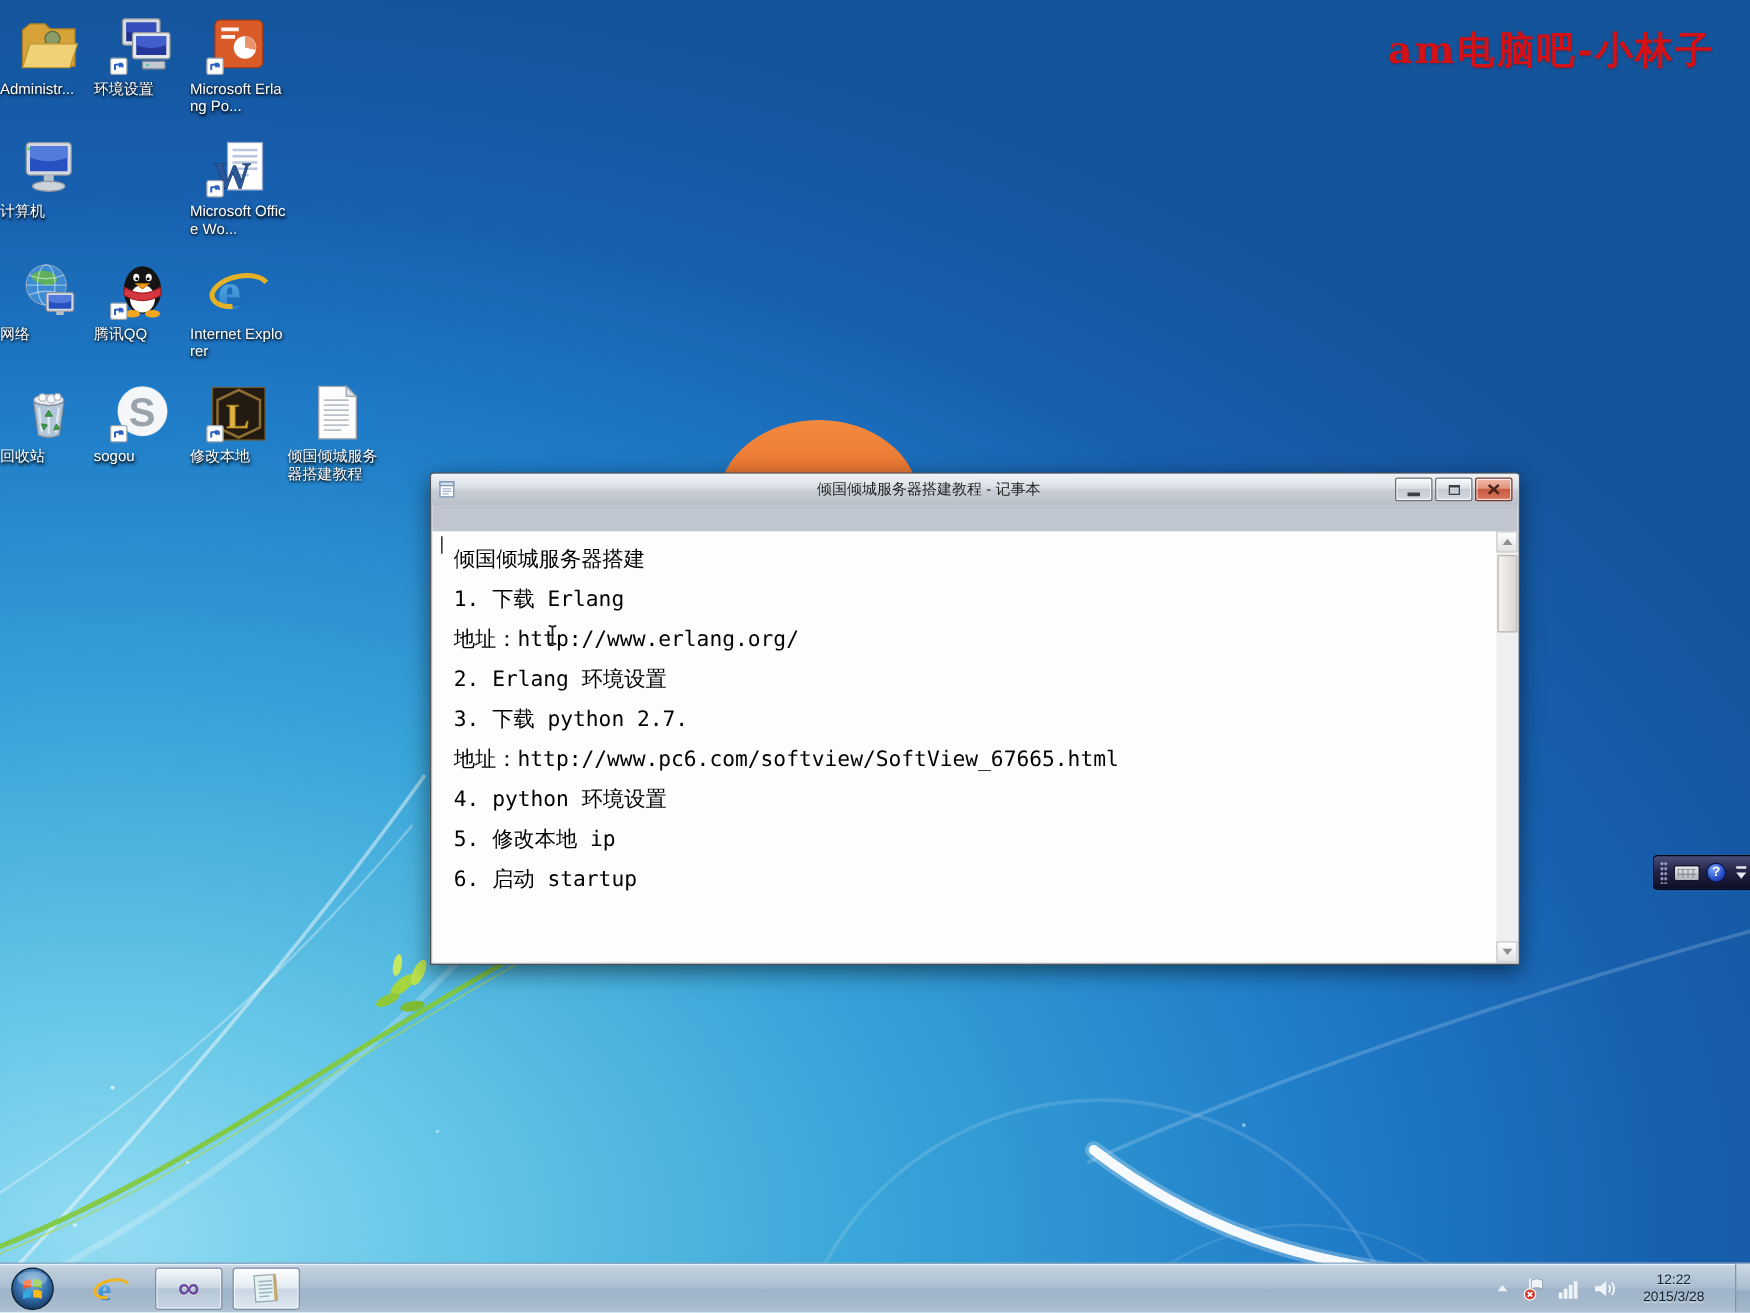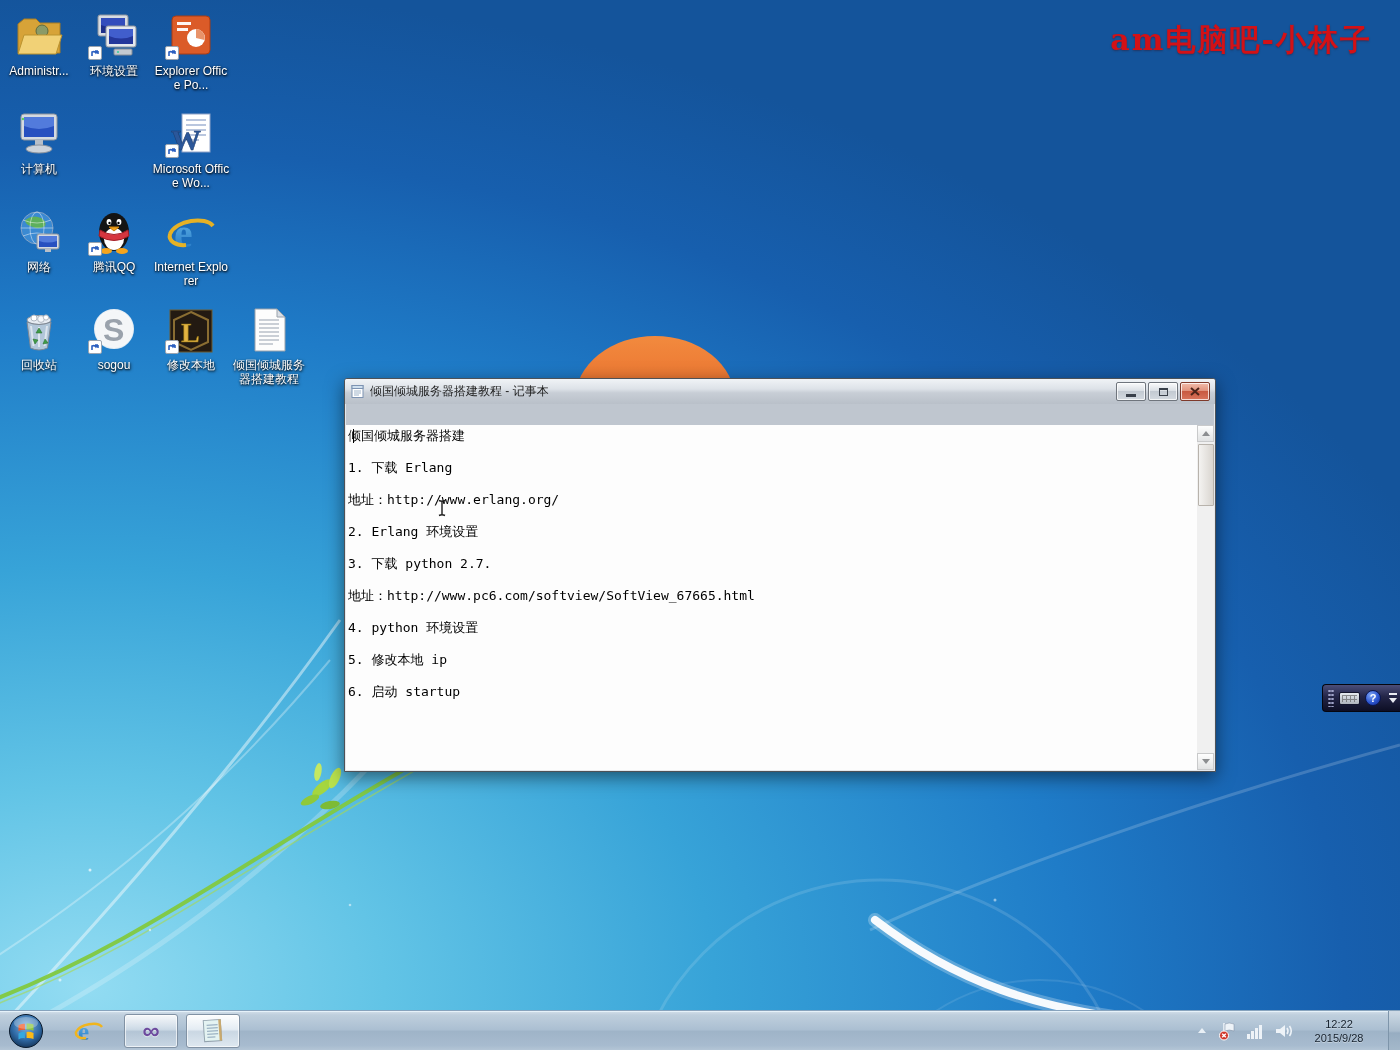--- a/index.html
+++ b/index.html
@@ -11,51 +11,51 @@
       radial-gradient(1500px 1000px at 6% 94%, #93dcf2 0%, #62c4e6 20%, #37a3d8 42%, #1f7cc8 66%, #175fae 84%, #14549b 100%);
     text-decoration: underline;
   }
   .wallpaper-art { position:absolute; inset:0; }
 
   
   .watermark { position:absolute; top:20px; right:28px; font-family:"DejaVu Serif", serif;
     font-size:30px; font-weight:bold; color:#d31116; letter-spacing:2px; text-shadow:0 1px 2px rgba(60,0,0,.35); }
 
   
-  .dicon { position:absolute; width:78px; text-align:center; cursor:default; }
+  .dicon { position:absolute; width:78px; text-align:left; cursor:default; }
   .ig { height:52px; display:flex; align-items:flex-end; justify-content:center; position:relative; }
   .ilabel { margin-top:4px; color:#fff; font-size:12px; line-height:14px;
     text-shadow:0 1px 2px rgba(0,0,0,.9), 1px 1px 3px rgba(0,0,0,.7); word-break:break-all; }
   .sc-arrow { position:absolute; left:13px; bottom:0; width:14px; height:14px; background:#fff;
     border:1px solid #9aa4b0; border-radius:2px; display:flex; align-items:center; justify-content:center; }
   .sc-arrow svg { display:block; }
 
   
   .win { position:absolute; left:344px; top:378px; width:872px; height:394px;
     border:1px solid #4e5257; border-radius:3px 3px 0 0;
     box-shadow:0 5px 18px rgba(0,0,0,.5), inset 0 0 0 1px rgba(255,255,255,.6);
     background:#bfc6cf; }
   .titlebar { height:25px; display:flex; align-items:center; padding:4px 5px; border-radius:2px 2px 0 0;
     background:linear-gradient(#f0f3f6 0%, #dde2e8 40%, #c8ced6 55%, #b9c0c9 100%);
-    font-size:12px; color:#1d1d1d; }
+    font-size:12px; color:#1d1d1d;text-align:center; }
   .title-text { margin-left:5px; flex:1 1 auto; white-space:nowrap; overflow:hidden; }
   .winbtns { display:flex; gap:2px; }
   .wbtn { width:30px; height:19px; border:1px solid #6f757d; border-radius:2px;
     background:linear-gradient(#fafbfc, #dbe0e5 45%, #c3cad2 50%, #d4dae0 100%);
     box-shadow:inset 0 0 0 1px rgba(255,255,255,.75); display:flex; align-items:center; justify-content:center; }
   .wbtn.close { background:linear-gradient(#f2bcab, #e0937d 45%, #c85a41 50%, #d9755c 100%); border-color:#7e3a2b; }
   .glyph-min { width:10px; height:3px; background:#39404a; margin-top:8px; }
   .glyph-max { width:9px; height:8px; border:1px solid #39404a; border-top-width:2px; }
   .menubar { height:20px; background:#f0f0f0; display:flex; align-items:center; font-size:12px; color:#111;
     border-bottom:1px solid #e3e4e6; }
   .menu-item { padding:0 8px; }
   .npbody { position:absolute; left:1px; right:1px; top:46px; bottom:1px; background:#fdfdfd; }
   .nptext { position:absolute; left:0; right:17px; top:0; bottom:0; overflow:hidden; }
-  .nptext pre { font-family:"DejaVu Sans Mono", monospace; font-size:13px; line-height:16px;
-    color:#000; white-space:pre; padding:3px 0 0 2px; }
+  .nptext pre { font-family:"DejaVu Sans Mono", monospace; font-size:17px; line-height:16px;
+    color:#000; white-space:pre; padding:3px 0 0 17px;margin-top:12px; }
   .caret { position:absolute; left:7px; top:4px; width:1px; height:14px; background:#000; }
 
   
   .sb { position:absolute; right:0; top:0; bottom:0; width:17px; background:#f0f0f0; }
   .sb-btn { position:absolute; left:0; width:17px; height:17px;
     background:linear-gradient(#fefefe,#eceded 60%,#e2e3e4); border:1px solid #c9cacb;
     display:flex; align-items:center; justify-content:center; }
   .sb-btn.up { top:0; } .sb-btn.down { bottom:0; }
   .tri-up { width:0; height:0; border-left:4px solid transparent; border-right:4px solid transparent; border-bottom:5px solid #8c8e90; }
   .tri-down { width:0; height:0; border-left:4px solid transparent; border-right:4px solid transparent; border-top:5px solid #8c8e90; }
@@ -197,21 +197,21 @@
         <rect x="9" y="16" width="11" height="3" fill="#fff" opacity=".95"></rect>
         <circle cx="28" cy="26" r="9" fill="#fff"></circle>
         <path d="M28 26 L28 17 A9 9 0 0 1 36.5 28 z" fill="#e8936a"></path>
       </svg>
       <span class="sc-arrow">
         <svg width="10" height="10" viewBox="0 0 10 10">
             <path d="M2 8 L2 4 Q5 3 6 5 L8 3 M8 3 L8 6 M8 3 L5 3" stroke="#2b5fc0" stroke-width="1.6" fill="none"></path>
           </svg>
       </span>
     </div>
-    <div class="ilabel">Explorer Office Po...</div>
+    <div class="ilabel">Microsoft Erlang Po...</div>
   </div>
 
   <div class="dicon" style="left:0px;top:106px">
     <div class="ig">
       <svg width="48" height="48" viewBox="0 0 48 48">
         <rect x="6" y="4" width="36" height="26" rx="3" fill="#d4dae1" stroke="#8d949e"></rect>
         <rect x="9" y="7" width="30" height="20" fill="#2750c0"></rect>
         <path d="M9 7 h30 v9 q-15 6 -30 0z" fill="#5a82e0" opacity=".85"></path>
         <circle cx="8" cy="9" r="1.2" fill="#56d85a"></circle>
         <rect x="20" y="30" width="8" height="6" fill="#b8bfc8"></rect>
@@ -488,19 +488,19 @@
         </svg>
       </span>
       <span class="tray-item tray-vol">
         <svg width="20" height="18" viewBox="0 0 20 18">
           <path d="M2 7 h4 l5-4 v12 l-5-4 h-4z" fill="#eef3f8"></path>
           <path d="M13 6 q2 3 0 6 M15.5 4 q3.5 5 0 10" stroke="#eef3f8" stroke-width="1.6" fill="none"></path>
         </svg>
       </span>
       <span class="clock">
         <div>12:22</div>
-        <div>2015/9/28</div>
+        <div>2015/3/28</div>
       </span>
       <span class="show-desktop"></span>
     </div>
   </div>
 
 </div>
 
 </body></html>

